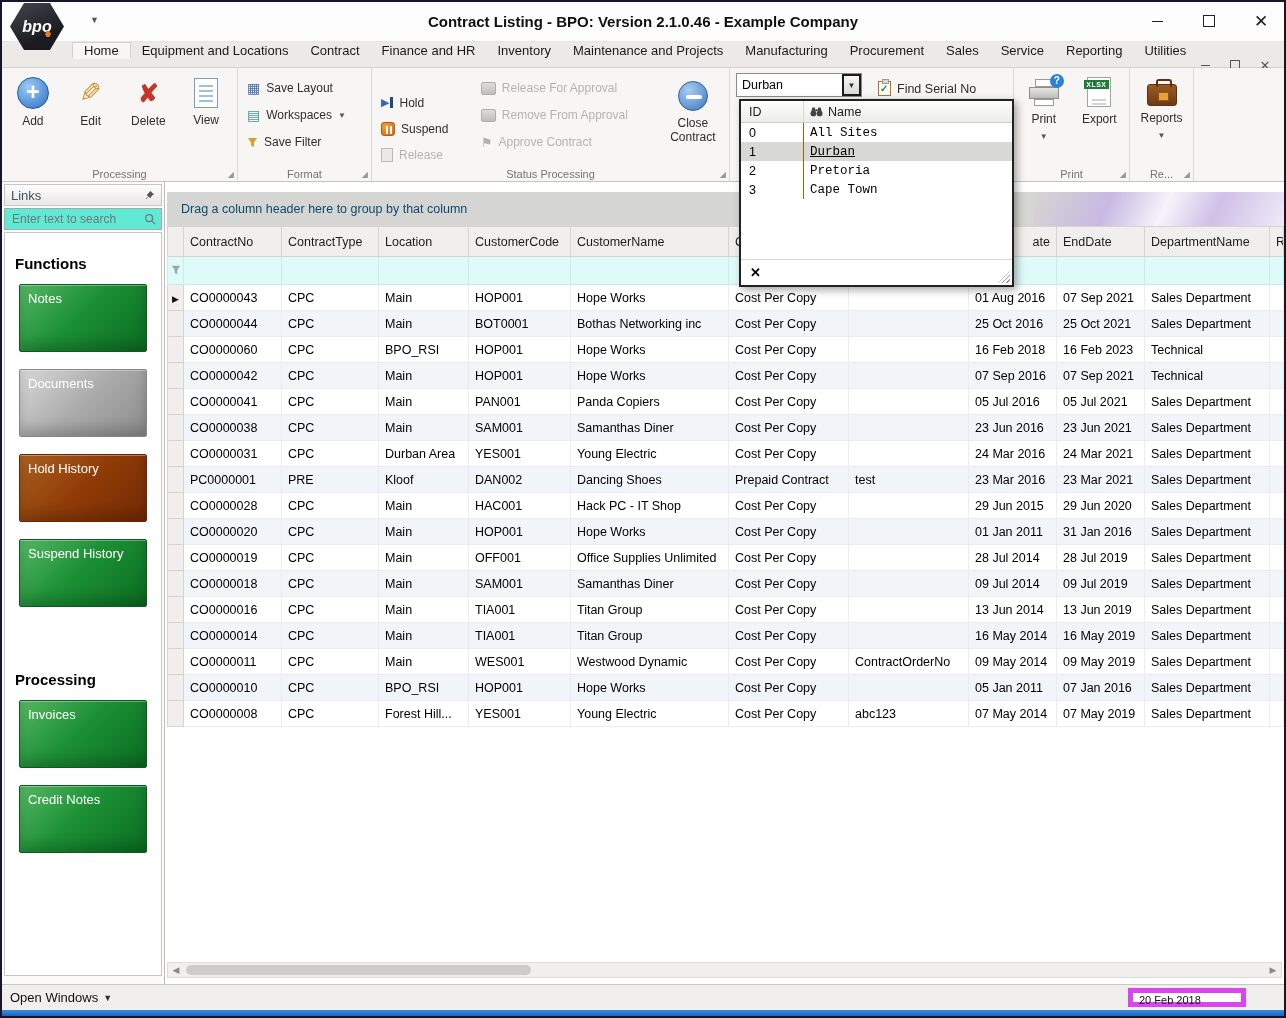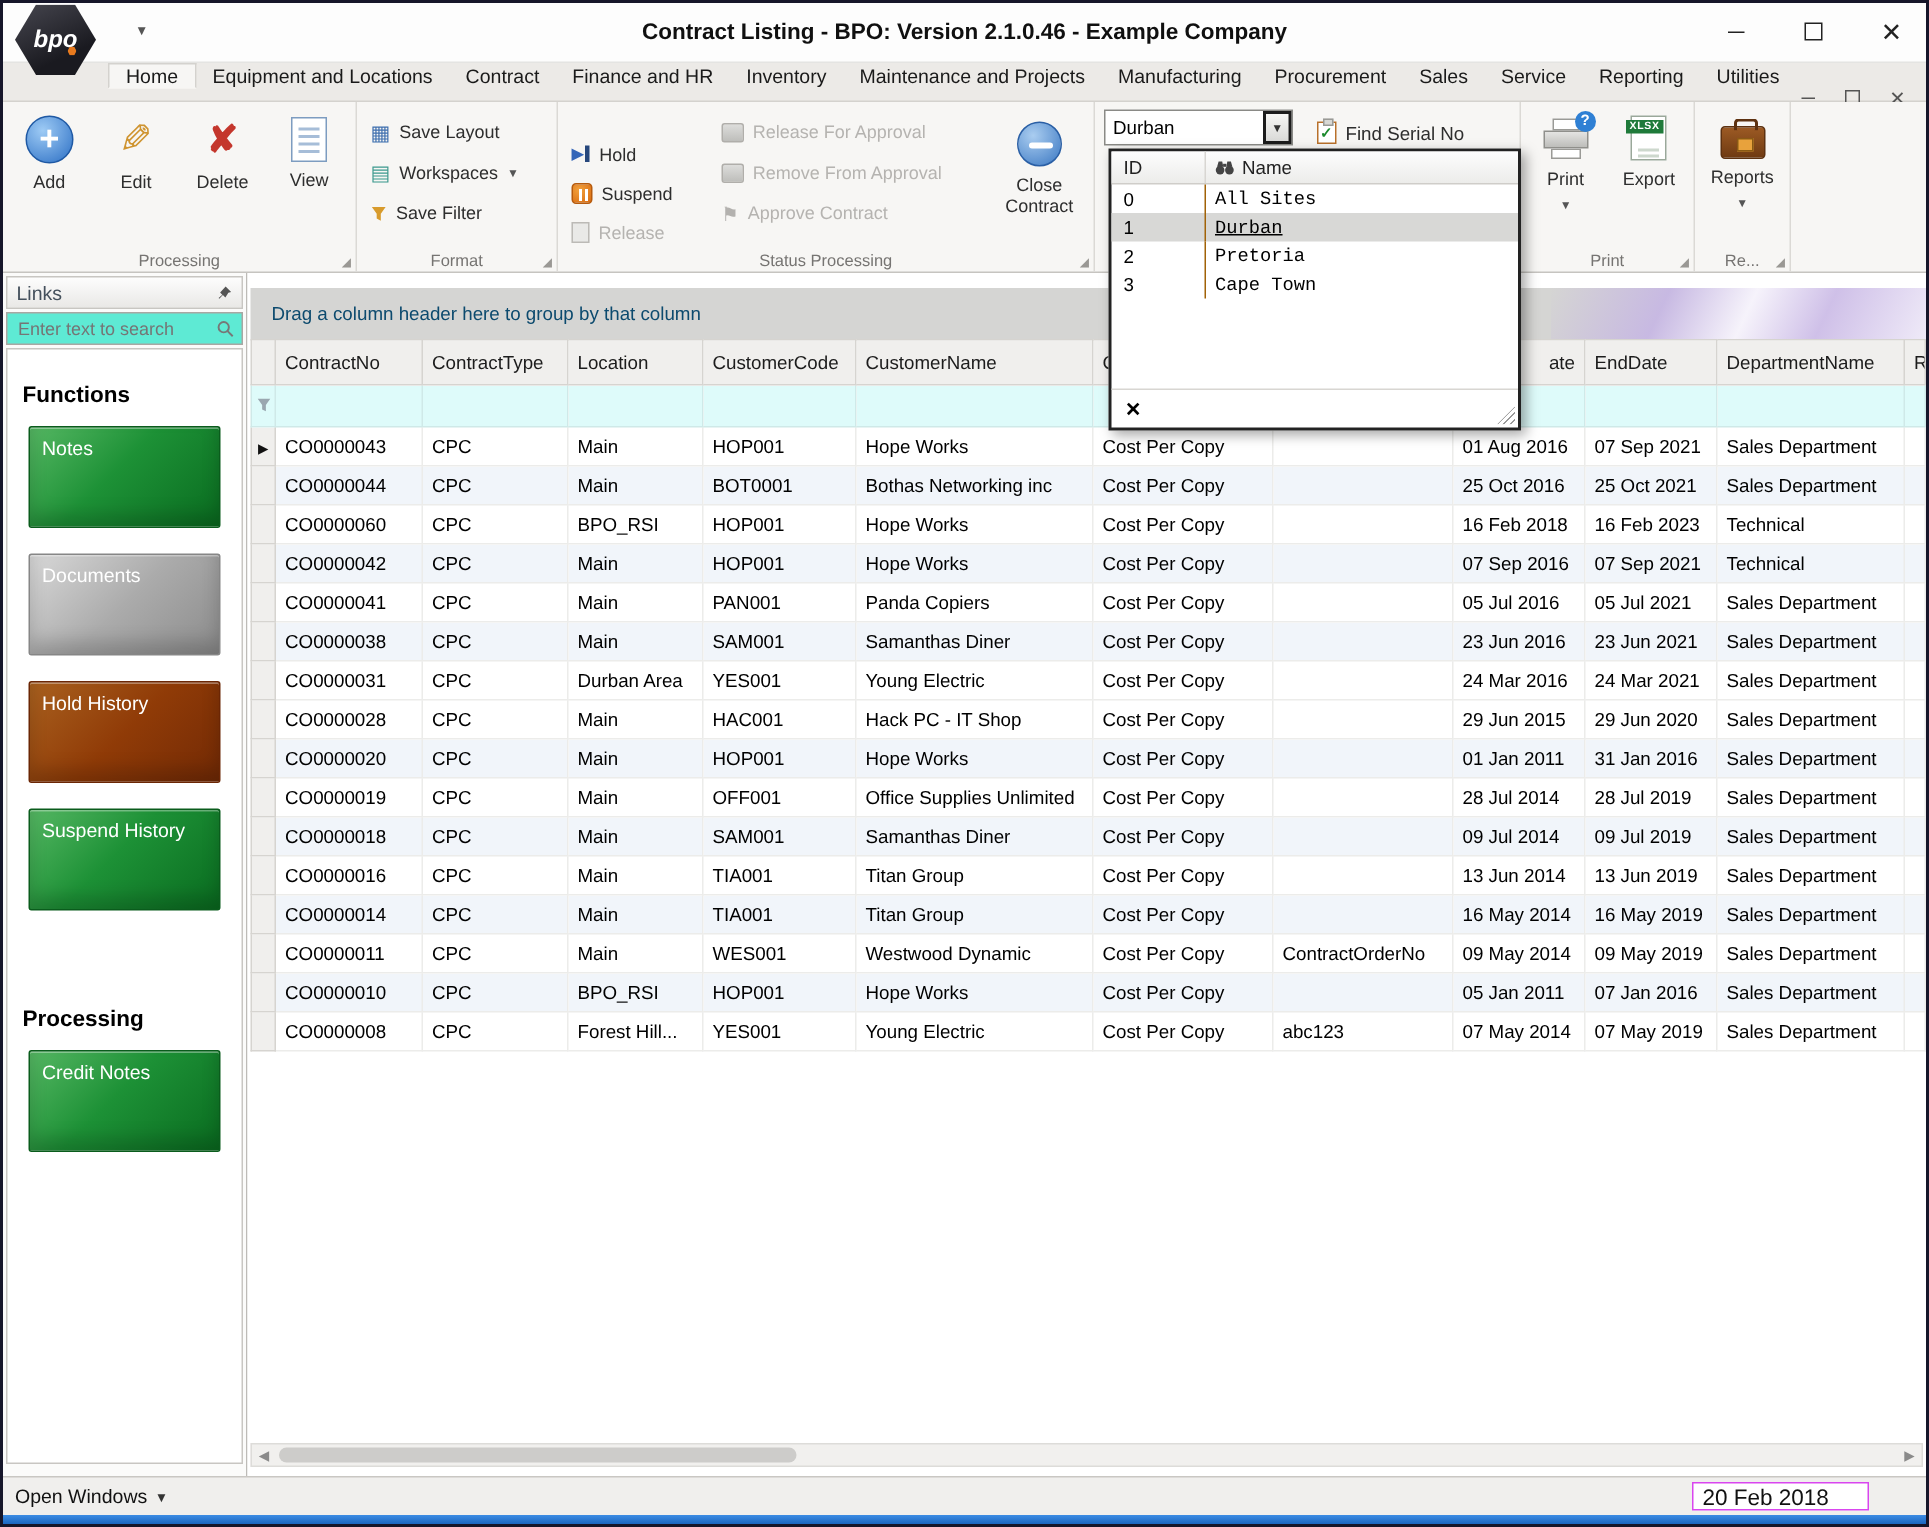--- a/index.html
+++ b/index.html
@@ -132,21 +132,21 @@
   .row-arrow{font-size:9px;color:#111;}
   .hscroll{position:absolute;left:2px;right:2px;bottom:6px;height:16px;background:#f1f0ee;border:1px solid #dddcd9;}
   .hs-arrow{position:absolute;top:0;bottom:0;width:16px;display:flex;align-items:center;justify-content:center;color:#8a8a8a;font-size:9px;}
   .hs-left{left:0;}.hs-right{right:0;}
   .hs-thumb{position:absolute;left:18px;top:2px;bottom:2px;width:345px;background:#cdccca;border-radius:7px;}
 
   
   .statusbar{position:absolute;left:0;right:0;top:982px;height:26px;background:#f0efed;border-top:1px solid #c9c7c3;
             display:flex;align-items:center;padding:0 8px;font-size:13px;color:#111;}
   .ow-caret{font-size:9px;color:#333;margin-left:5px;}
-  .date-box{margin-left:auto;width:118px;height:19px;border:1px solid #d946ef;background:#fff;font-size:15px;
+  .date-box{margin-left:auto;width:118px;height:19px;border:5px solid #d946ef;background:#fff;font-size:11px;
             padding:1px 6px;margin-right:30px;}
   .bluebar{position:absolute;left:0;right:0;top:1008px;height:6px;background:linear-gradient(#3c8ce4,#1b66bf);}
 
   
   .popup{position:absolute;left:737px;top:97px;width:275px;height:188px;background:#fff;border:2px solid #222;z-index:60;
          box-shadow:3px 3px 8px rgba(0,0,0,.35);}
   .dd-header{height:22px;background:linear-gradient(#fdfdfd,#ececea);border-bottom:1px solid #cfcdc9;display:flex;
          align-items:center;font-size:12.5px;color:#222;}
   .dd-id{width:62px;padding-left:8px;}
   .dd-namecell{flex:1;display:flex;align-items:center;gap:5px;border-left:1px solid #d8d6d2;padding-left:6px;height:100%;}
@@ -341,20 +341,21 @@
       <div class="links-panel">
         <div class="side-heading">Functions</div>
         <div id="func-btns">
             <div class="side-btn green">Notes</div>
             <div class="side-btn gray">Documents</div>
             <div class="side-btn rust">Hold History</div>
             <div class="side-btn green">Suspend History</div>
           </div>
         <div class="side-heading heading-gap">Processing</div>
         <div id="proc-btns">
+            <div class="side-btn green">Invoices</div>
             <div class="side-btn green">Credit Notes</div>
           </div>
       </div>
     </div>
 
     <div class="content">
       <div class="groupbar">
         <span>Drag a column header here to group by that column</span>
         <span class="ornament"></span>
       </div>
@@ -498,20 +499,34 @@
                 <td>Durban Area</td>
                 <td>YES001</td>
                 <td>Young Electric</td>
                 <td>Cost Per Copy</td>
                 <td></td>
                 <td>24 Mar 2016</td>
                 <td>24 Mar 2021</td>
                 <td>Sales Department</td>
                 <td></td>
               </tr>
+              <tr class="alt">
+                <td class="ind"></td>
+                <td>PC0000001</td>
+                <td>PRE</td>
+                <td>Kloof</td>
+                <td>DAN002</td>
+                <td>Dancing Shoes</td>
+                <td>Prepaid Contract</td>
+                <td>test</td>
+                <td>23 Mar 2016</td>
+                <td>23 Mar 2021</td>
+                <td>Sales Department</td>
+                <td></td>
+              </tr>
               <tr>
                 <td class="ind"></td>
                 <td>CO0000028</td>
                 <td>CPC</td>
                 <td>Main</td>
                 <td>HAC001</td>
                 <td>Hack PC - IT Shop</td>
                 <td>Cost Per Copy</td>
                 <td></td>
                 <td>29 Jun 2015</td>

